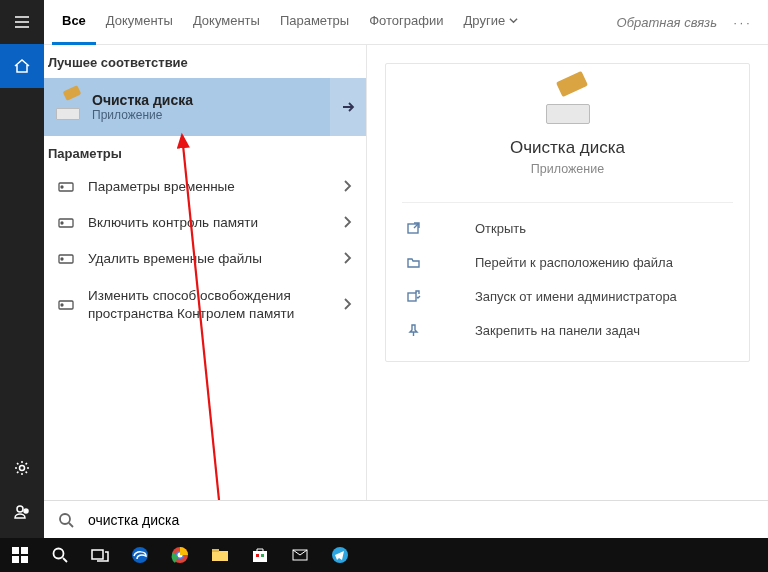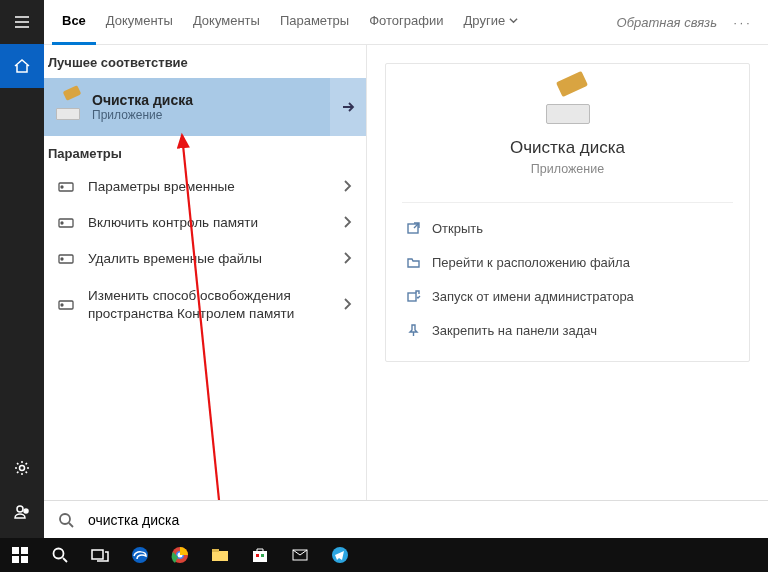--- a/index.html
+++ b/index.html
@@ -39,21 +39,21 @@
   .param-item .chev svg{width:10px;height:14px;stroke:#666;fill:none;stroke-width:1.8;}
   .detail { flex: 1; border-left: 1px solid #e6e6e6; padding: 18px; display:flex; flex-direction:column;}
   .detail-card { border:1px solid #e6e6e6; border-radius:2px; padding: 20px 16px 14px; display:flex; flex-direction:column;}
   .detail-head { display:flex; flex-direction:column; align-items:center; margin-bottom:20px;}
   .detail-head .big-icon { width:48px; height:40px; position:relative; margin-bottom:14px;}
   .big-icon .body { width:44px; height:20px; background:#e8e8e8; border:1px solid #bbb; border-radius:2px; position:absolute; bottom:0; left:2px;}
   .big-icon .brush { position:absolute; top:-8px; left:14px; width:28px; height:16px; background:#d9a441; border-radius:2px; transform:rotate(-25deg);}
   .detail-head .dt { font-size:17px; color:#333;}
   .detail-head .ds { font-size:12.5px; color:#888; margin-top:4px;}
   .divider { height:1px; background:#eee; margin: 6px 0 8px;}
-  .action { display:flex; align-items:center; height:34px; font-size:13px; color:#444; cursor:pointer;}
+  .action { display:flex; align-items:center; height:34px; font-size:13px; color:#444; cursor:pointer;gap:43px;}
   .action .ai{ width:22px; display:flex; justify-content:center; margin-right:8px;}
   .action svg { width:15px; height:15px; stroke:#5b7fa8; fill:none; stroke-width:1.4;}
   .searchbar { height:38px; background:#fff; border-top:1px solid #ddd; display:flex; align-items:center; padding:0 14px;}
   .searchbar svg { width:16px; height:16px; stroke:#666; fill:none; stroke-width:1.8; margin-right:14px;}
   .searchbar input { border:none; outline:none; font-size:14px; flex:1;}
   .taskbar { height:34px; background:#101010; display:flex; align-items:center;}
   .taskbar .tb { width:40px; height:34px; display:flex; align-items:center; justify-content:center;}
   .taskbar svg { width:18px; height:18px; }
   .arrow-overlay { position:absolute; pointer-events:none; }
 </style>

